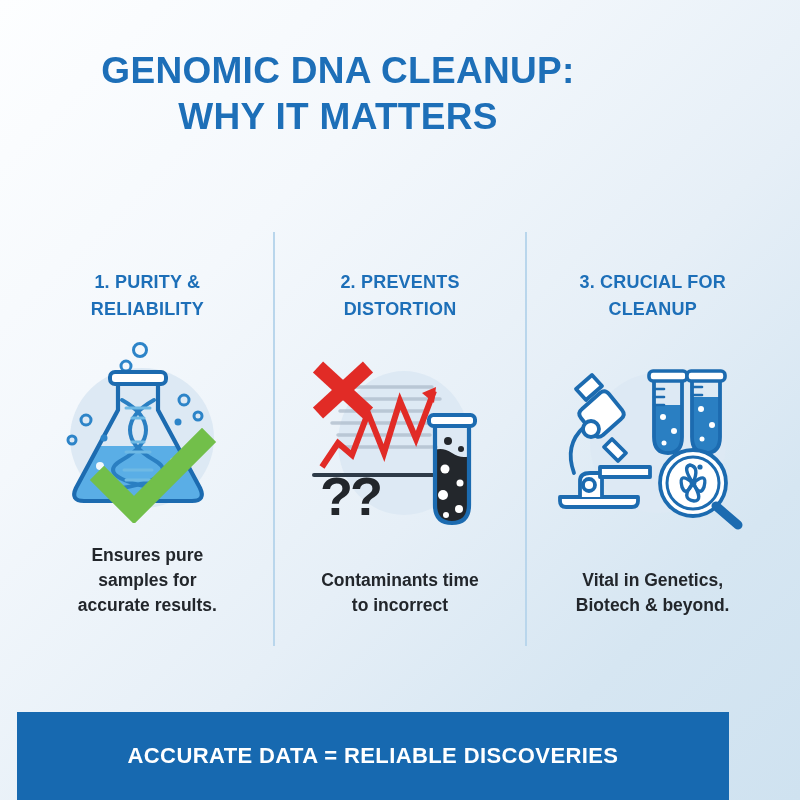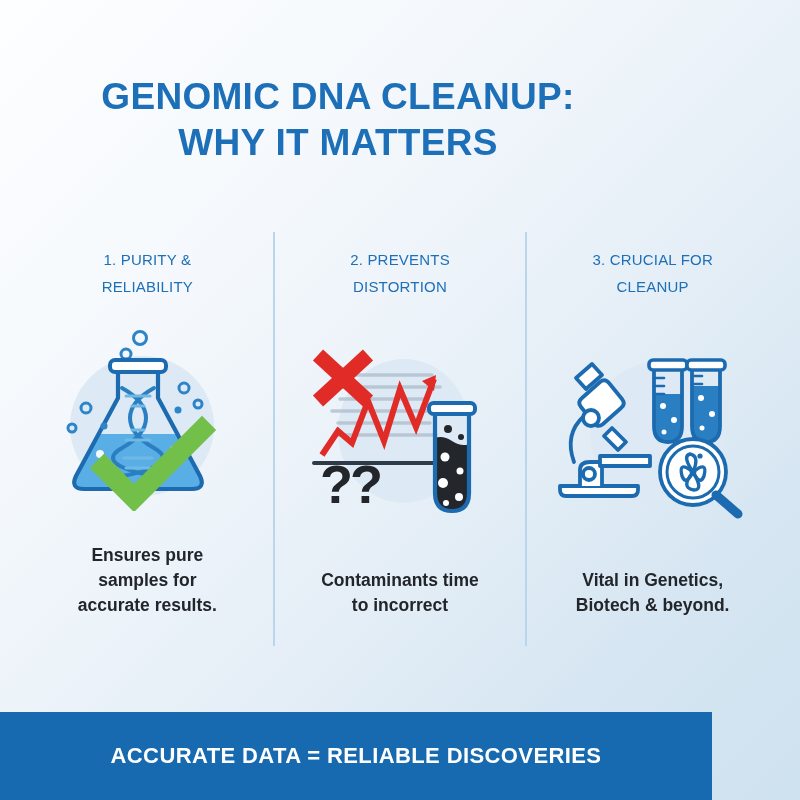--- a/index.html
+++ b/index.html
@@ -19,21 +19,21 @@
     width: 800px;
     height: 800px;
     box-sizing: border-box;
     background: linear-gradient(135deg, #fdfeff 0%, #f4f8fc 30%, #e6eff7 58%, #d6e6f2 80%, #cfe2f0 100%);
     overflow: hidden;
   }
 
   
   .title-block {
     position: absolute;
-    top: 74px;
+    top: 48px;
     left: 0;
     width: 676px;
     text-align: center;
   }
   .title-line {
     font-size: 37px;
     font-weight: bold;
     letter-spacing: 0.3px;
     color: #1d6fb8;
     line-height: 46px;
@@ -60,23 +60,23 @@
     padding: 0 6px;
   }
   .divider {
     width: 2px;
     flex: 0 0 2px;
     background: #b9d6ec;
     align-self: stretch;
   }
 
   .col-heading {
-    margin-top: 14px;
-    font-size: 15px;
-    font-weight: normal;
+    margin-top: 37px;
+    font-size: 18px;
+    font-weight: bold;
     color: #1d6fb8;
     line-height: 27px;
     text-align: center;
     letter-spacing: 0.2px;
   }
   .col-art {
     flex: 1 1 auto;
     width: 100%;
     display: flex;
     align-items: center;
@@ -88,21 +88,21 @@
     color: #22262b;
     line-height: 25px;
     text-align: center;
     padding-bottom: 28px;
     font-weight: bold;
   }
 
   
   .footer-bar {
     position: absolute;
-    left: 0;
+    left: 17px;
     bottom: 0;
     width: 712px;
     height: 88px;
     background: #1769b0;
     display: flex;
     align-items: center;
     justify-content: center;
   }
   .footer-text {
     color: #ffffff;

